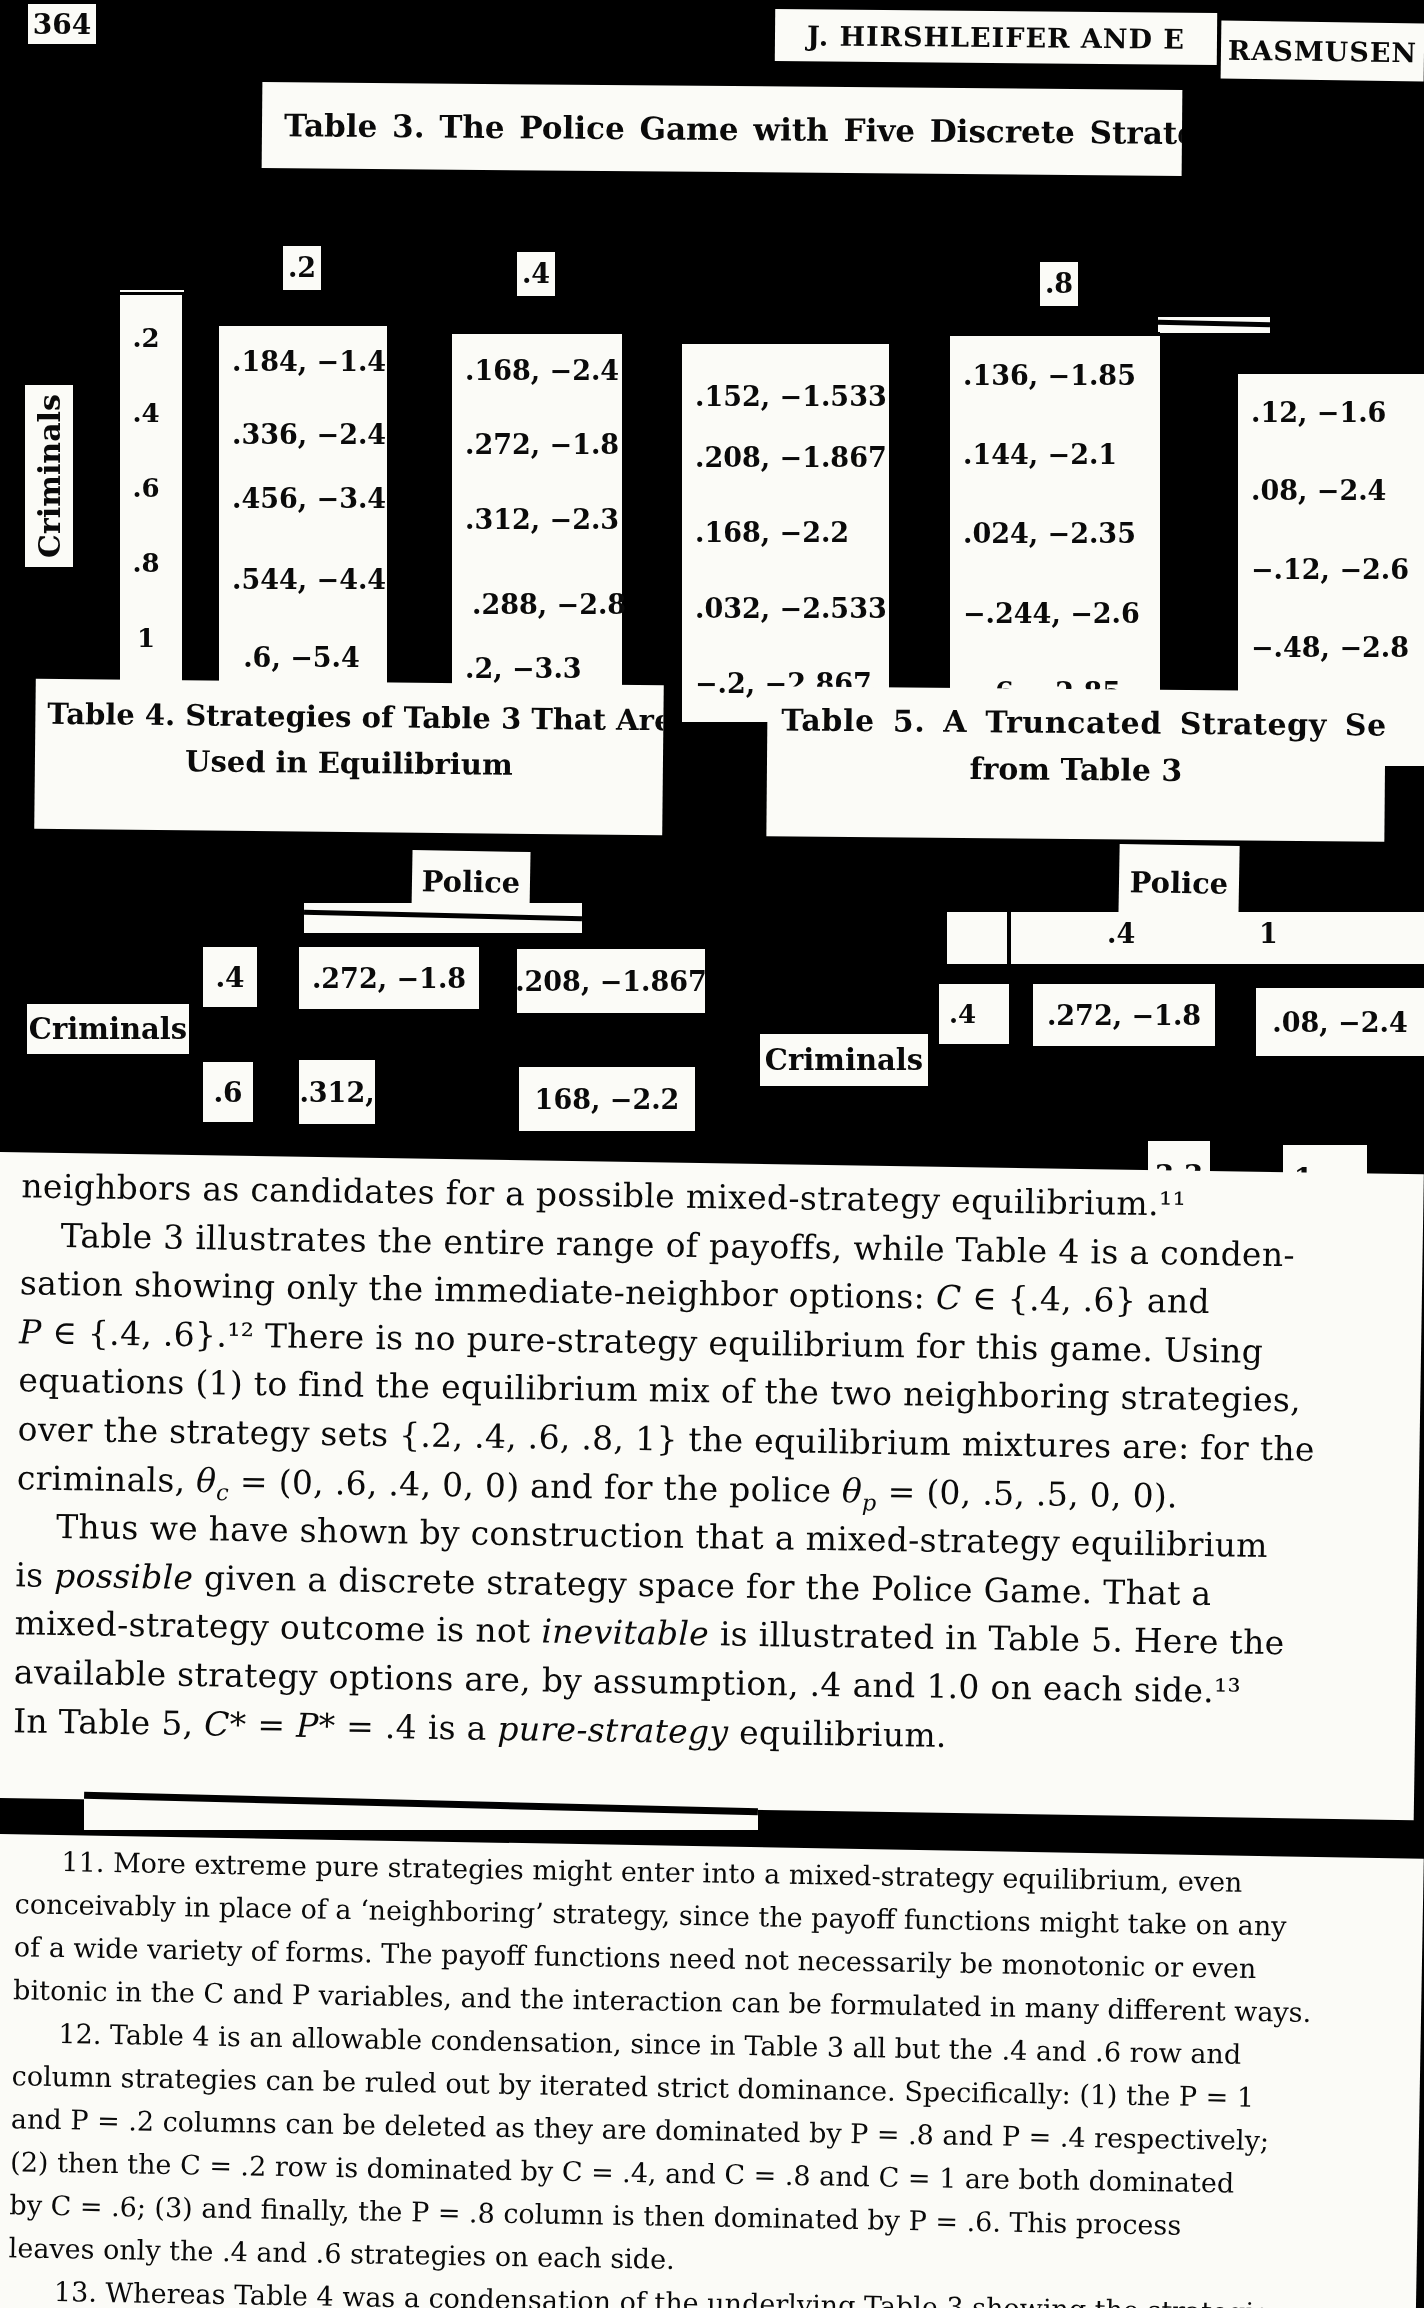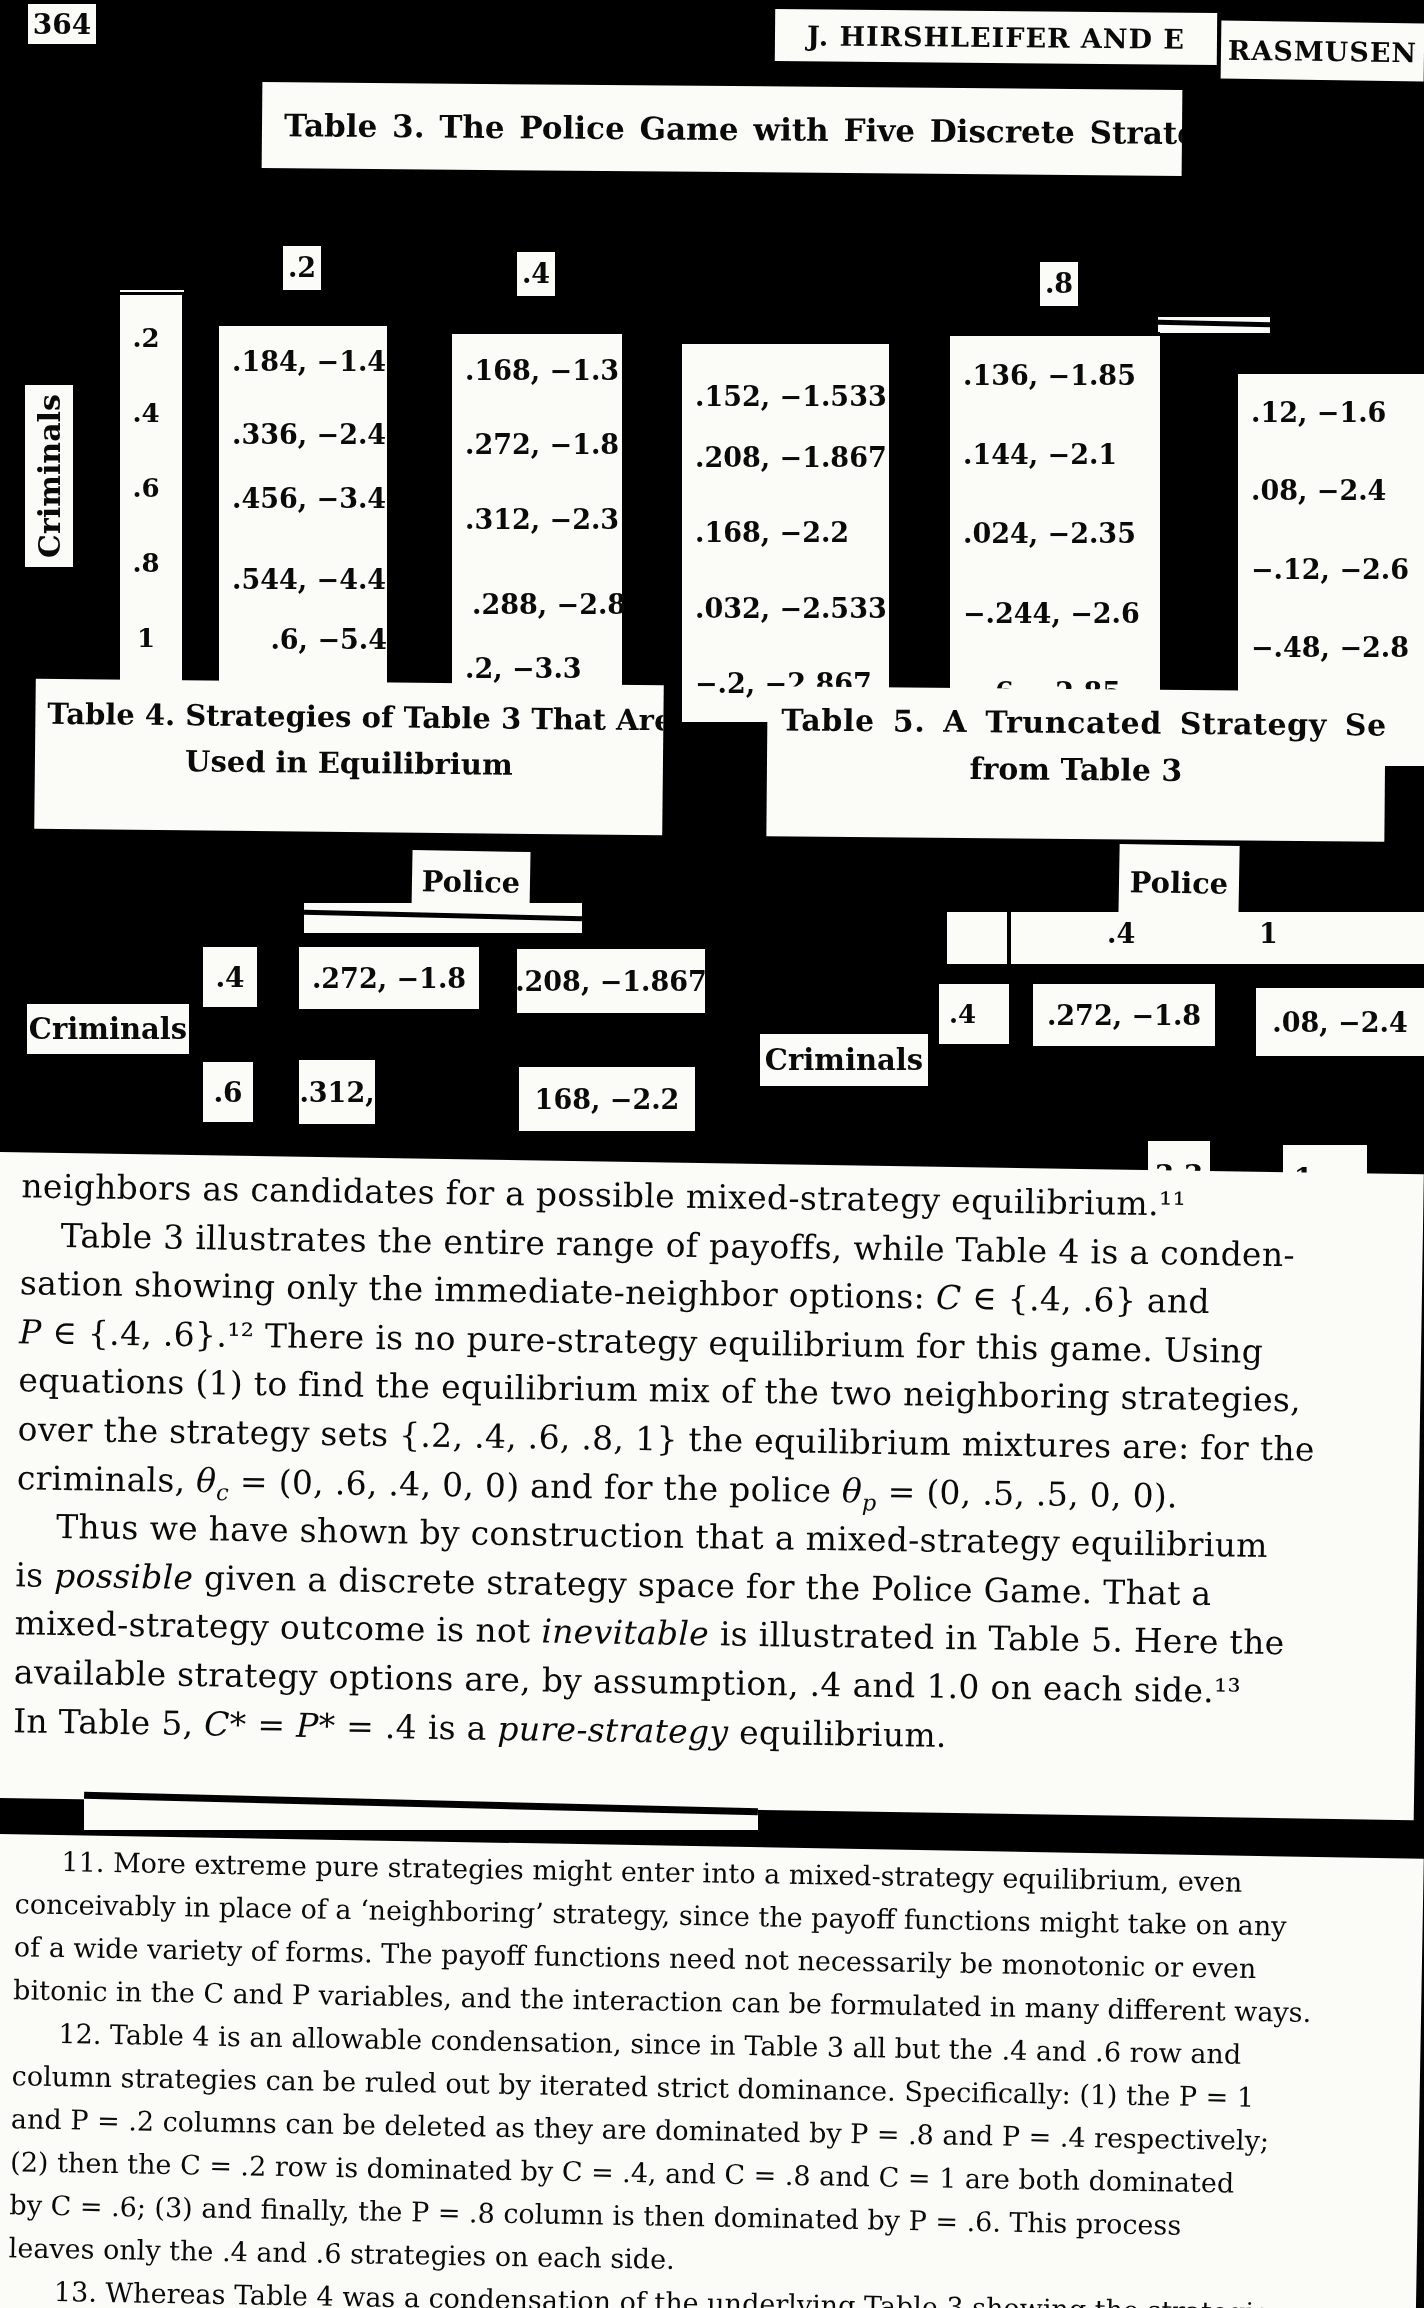--- a/index.html
+++ b/index.html
@@ -47,25 +47,25 @@
     <div class="hline" style="top:4px;transform:rotate(1.2deg);"></div>
   </div>
 
   <div id="t3-cols" style="position:absolute;inset:0;">
       <div class="t3hdr" style="left: 283px; top: 246px; width: 38px; height: 44px; line-height: 44px;">.2</div>
       <div class="patch" style="left: 219px; top: 326px; width: 168px; height: 364px;">
         <div class="t3cell" style="top: 0px; height: 72.8px; line-height: 72.8px;">.184, −1.4</div>
         <div class="t3cell" style="top: 72.8px; height: 72.8px; line-height: 72.8px;">.336, −2.4</div>
         <div class="t3cell" style="top: 137px; height: 72.8px; line-height: 72.8px;">.456, −3.4</div>
         <div class="t3cell" style="top: 218.4px; height: 72.8px; line-height: 72.8px;">.544, −4.4</div>
-        <div class="t3cell" style="top: 278px; height: 72.8px; line-height: 72.8px; text-align: right; ">.6, −5.4</div>
+        <div class="t3cell" style="top: 296px; height: 72.8px; line-height: 72.8px; text-align: center; padding-right: 16px;">.6, −5.4</div>
       </div>
       <div class="t3hdr" style="left: 517px; top: 252px; width: 38px; height: 44px; line-height: 44px;">.4</div>
       <div class="patch" style="left: 452px; top: 334px; width: 170px; height: 372px;">
-        <div class="t3cell" style="top: 0px; height: 74.4px; line-height: 74.4px;">.168, −1.3</div>
+        <div class="t3cell" style="top: 0px; height: 74.4px; line-height: 74.4px;">.168, −2.4</div>
         <div class="t3cell" style="top: 74.4px; height: 74.4px; line-height: 74.4px;">.272, −1.8</div>
         <div class="t3cell" style="top: 148.8px; height: 74.4px; line-height: 74.4px;">.312, −2.3</div>
         <div class="t3cell" style="top: 234px; height: 74.4px; line-height: 74.4px; padding-left: 20px;">.288, −2.8</div>
         <div class="t3cell" style="top: 297.6px; height: 74.4px; line-height: 74.4px; text-align: left; padding-right: 16px;">.2, −3.3</div>
       </div>
       <div class="patch" style="left: 682px; top: 344px; width: 207px; height: 378px;">
         <div class="t3cell" style="top: 0px; height: 75.6px; line-height: 75.6px; margin-top: 15px;">.152, −1.533</div>
         <div class="t3cell" style="top: 75.6px; height: 75.6px; line-height: 75.6px;">.208, −1.867</div>
         <div class="t3cell" style="top: 151.2px; height: 75.6px; line-height: 75.6px;">.168, −2.2</div>
         <div class="t3cell" style="top: 226.8px; height: 75.6px; line-height: 75.6px;">.032, −2.533</div>

